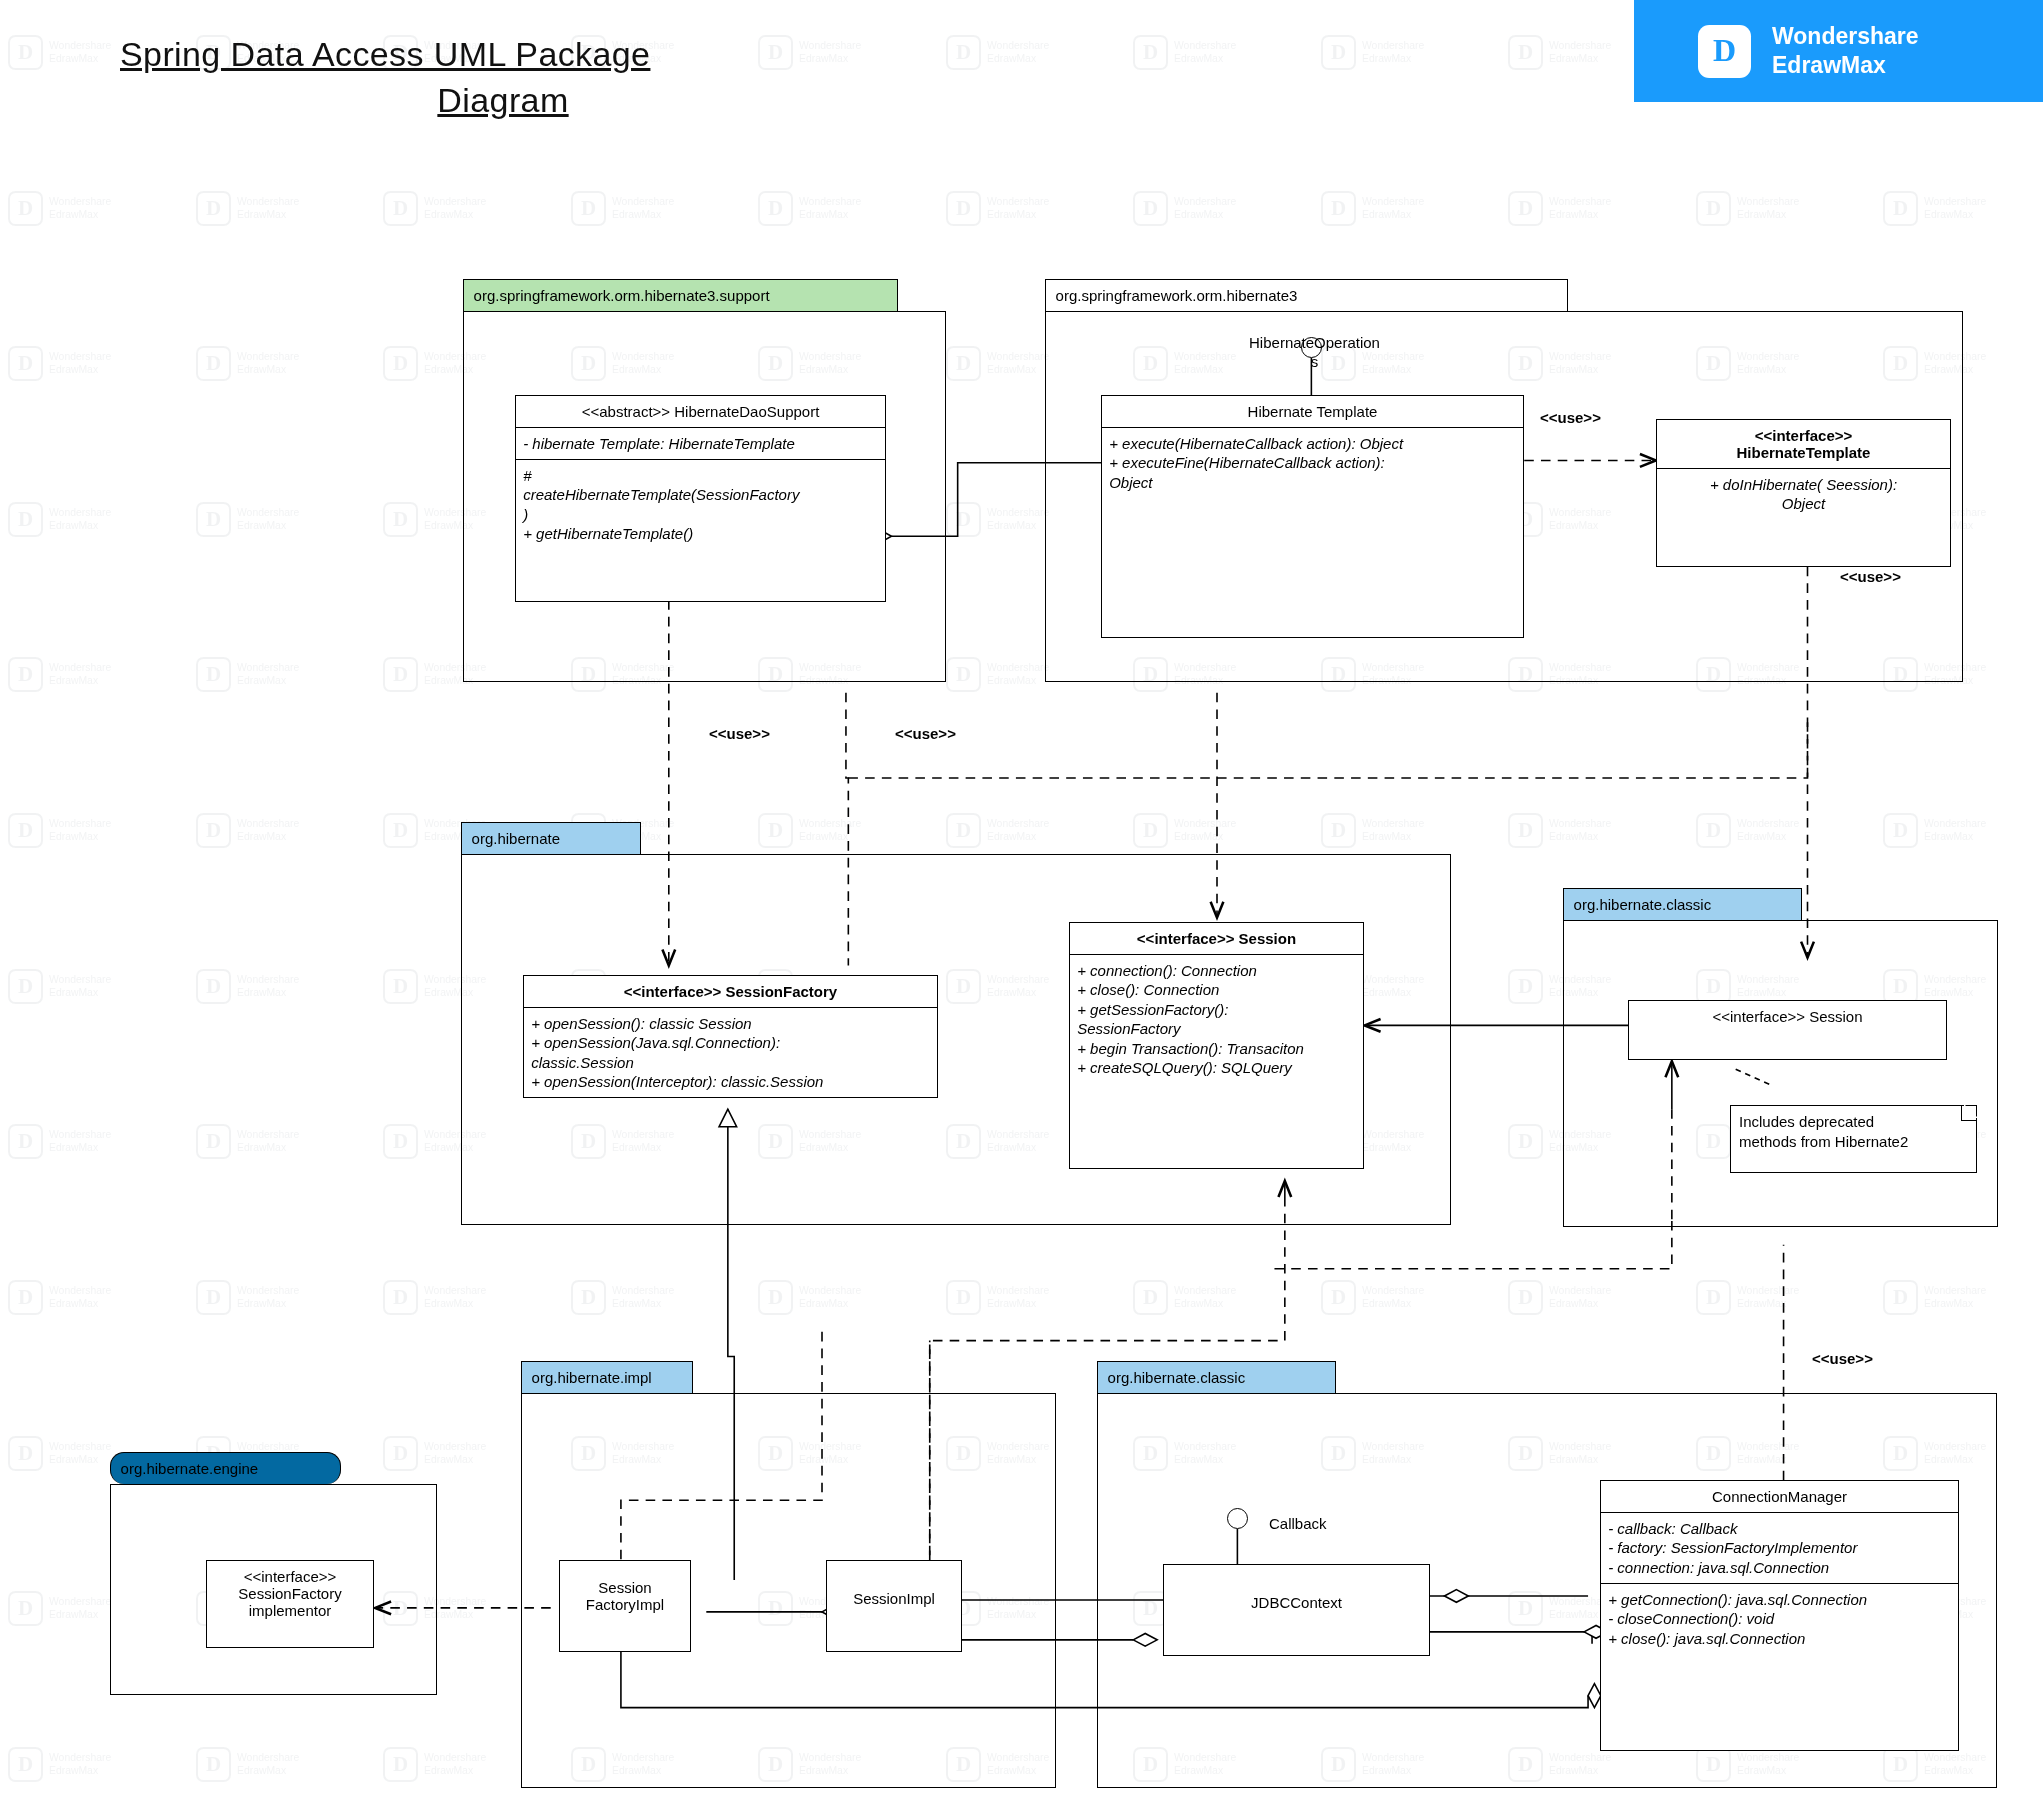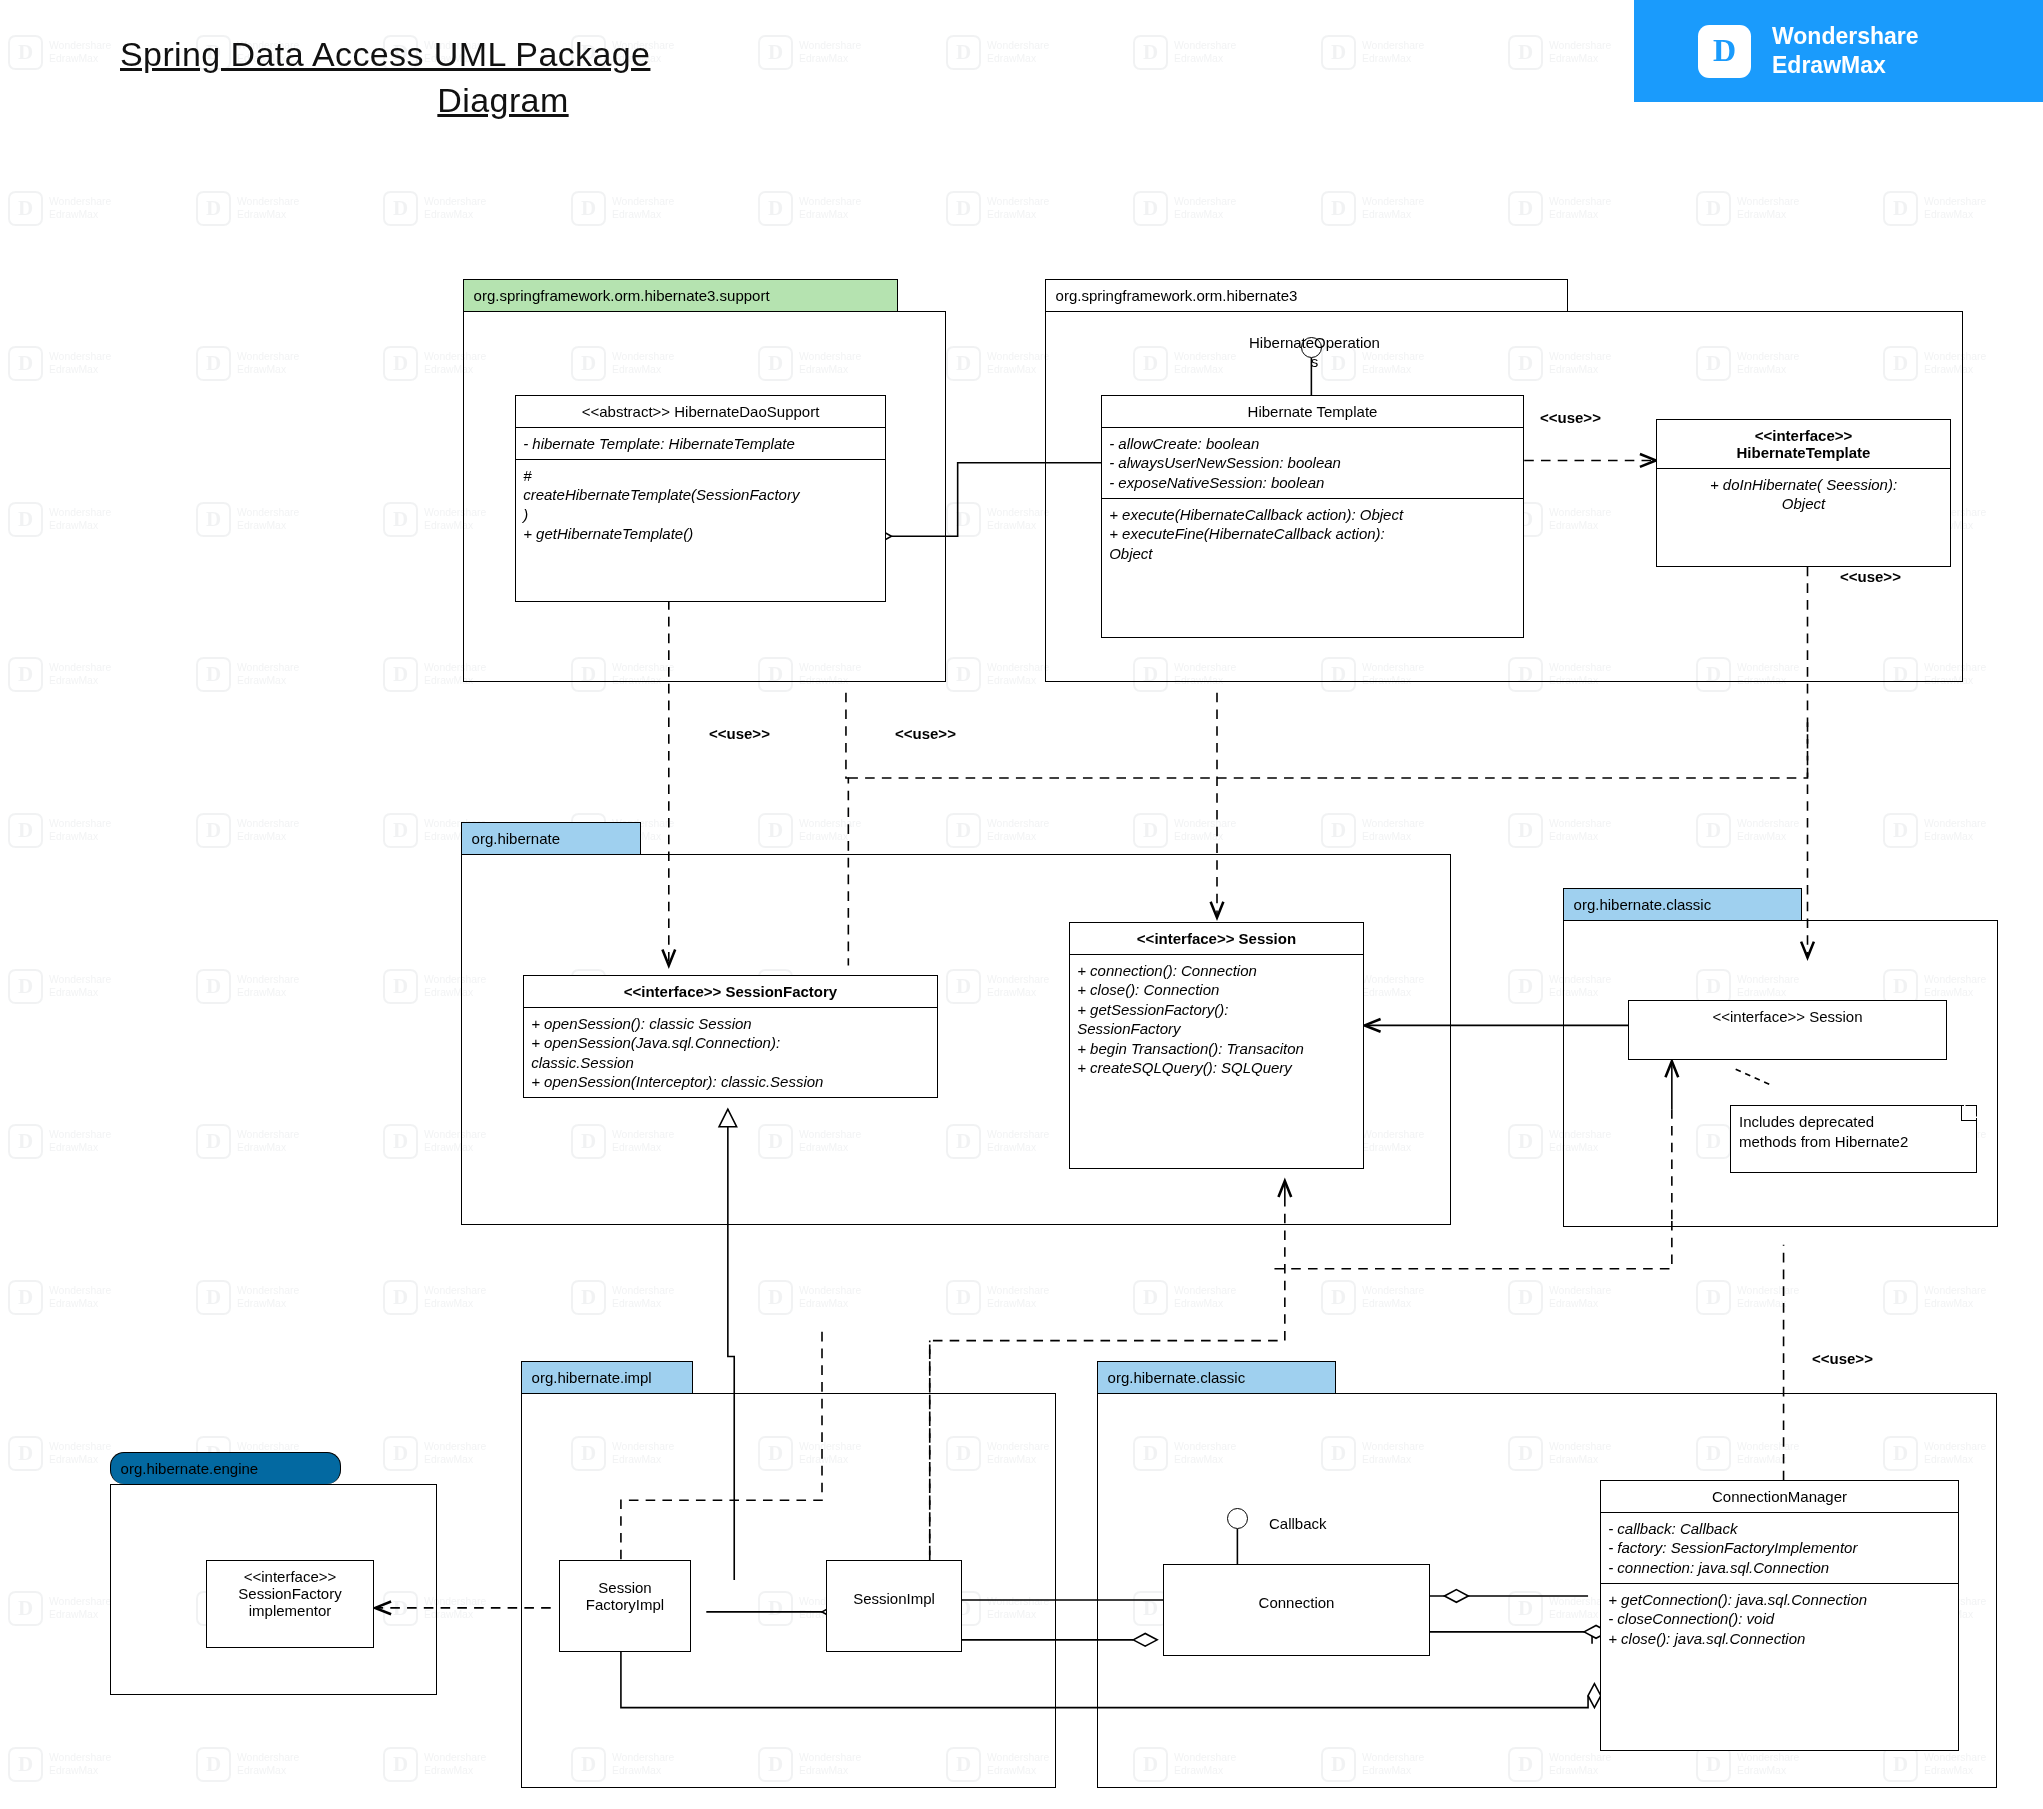--- a/index.html
+++ b/index.html
@@ -977,25 +977,20 @@
     <line x1="13" y1="0" x2="13" y2="52" stroke="#000" stroke-width="2"></line>
   </svg>
   <div class="lolli-label" style="left:1211px; top:334px; width:207px;">
     <div class="ctr">HibernateOperation</div>
     <div class="ctr">s</div>
   </div>
 
   <div class="umlbox" style="left:1101px; top:395px; width:423px; height:243px;">
     <div class="sec hdr">Hibernate Template</div>
     <div class="sec">
-      <div class="row">- allowCreate: boolean</div>
-      <div class="row">- alwaysUserNewSession: boolean</div>
-      <div class="row">- exposeNativeSession: boolean</div>
-    </div>
-    <div class="sec">
       <div class="row">+ execute(HibernateCallback action): Object</div>
       <div class="row">+ executeFine(HibernateCallback action):</div>
       <div class="row">Object</div>
     </div>
   </div>
 
   <div class="umlbox" style="left:1656px; top:419px; width:295px; height:148px;">
     <div class="sec hdr bold">
       <div>&lt;&lt;interface&gt;&gt;</div>
       <div>HibernateTemplate</div>
@@ -1088,21 +1083,21 @@
     <div class="pkg-body" style="left:1097px; top:1393px; width:900px; height:395px;"></div>
   </div>
 
   <div class="lolli" style="left:1227px; top:1508px;"></div>
   <svg style="position:absolute;left:1227px;top:1529px;width:16px;height:35px;" viewBox="0 0 20 44" width="16" height="35">
     <line x1="13" y1="0" x2="13" y2="44" stroke="#000" stroke-width="2"></line>
   </svg>
   <div class="lolli-label" style="left:1269px; top:1515px;">Callback</div>
 
   <div class="umlbox" style="left:1163px; top:1564px; width:267px; height:92px;">
-    <div class="sec hdr" style="padding-top:29px;">Connection</div>
+    <div class="sec hdr" style="padding-top:29px;">JDBCContext</div>
   </div>
 
   <div class="umlbox" style="left:1600px; top:1480px; width:359px; height:271px;">
     <div class="sec hdr">ConnectionManager</div>
     <div class="sec">
       <div class="row">- callback: Callback</div>
       <div class="row">- factory: SessionFactoryImplementor</div>
       <div class="row">- connection: java.sql.Connection</div>
     </div>
     <div class="sec">

